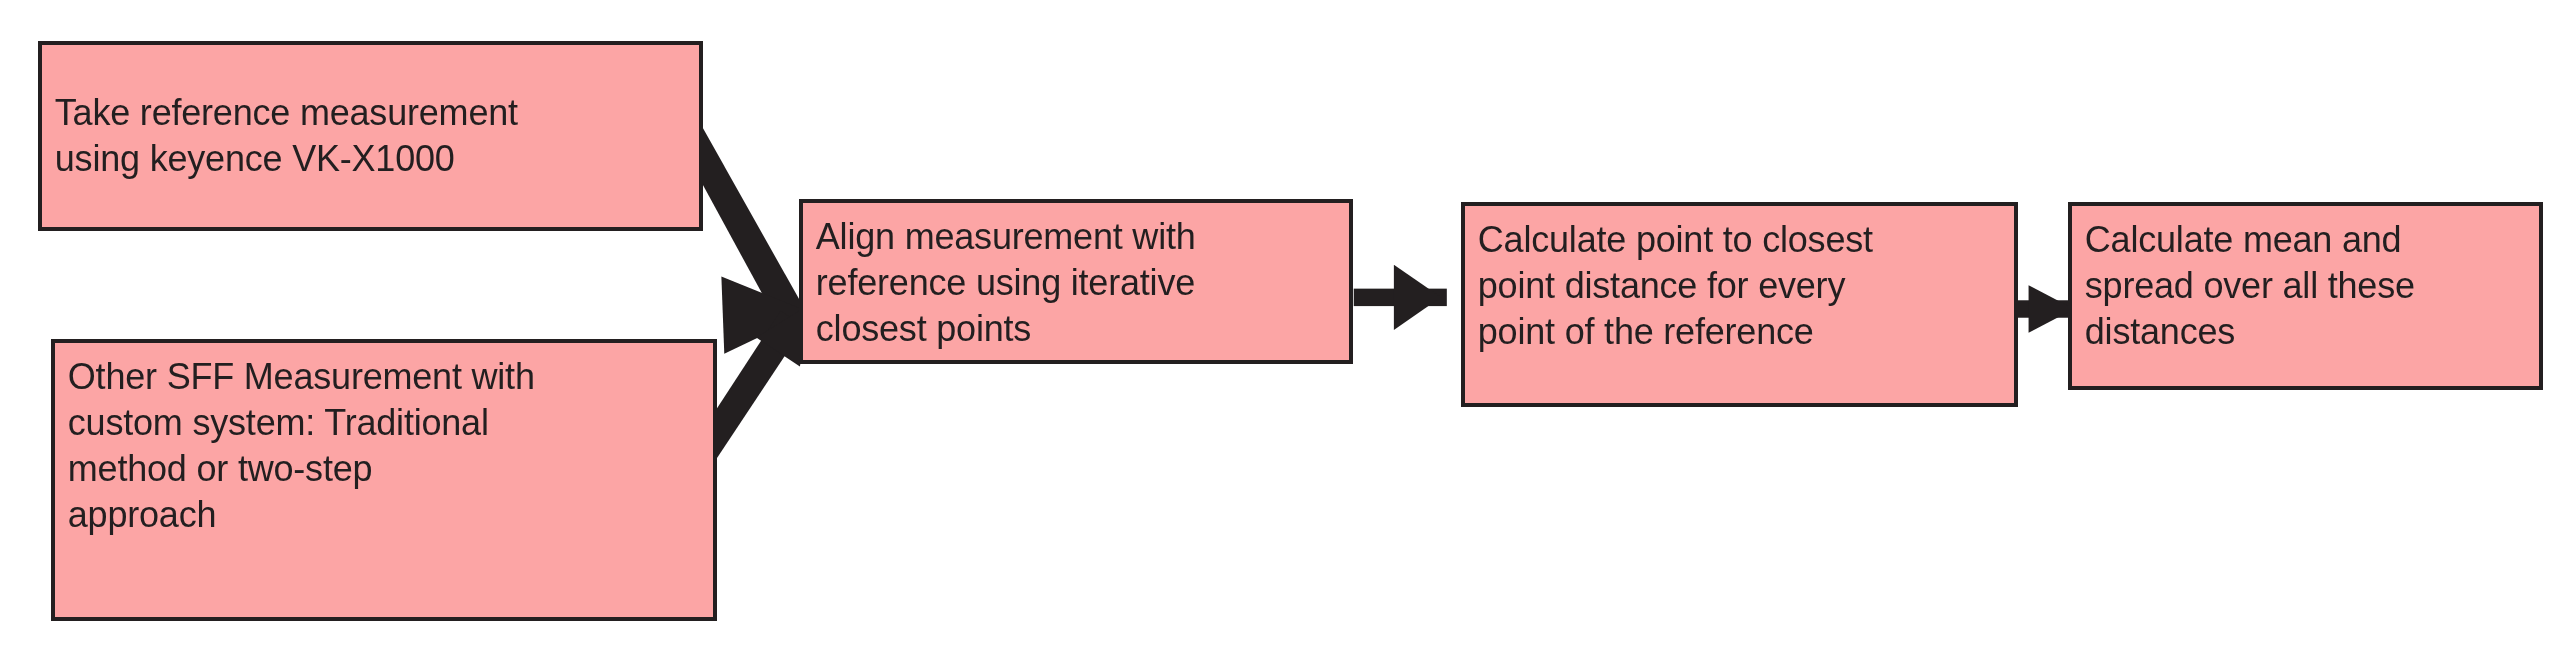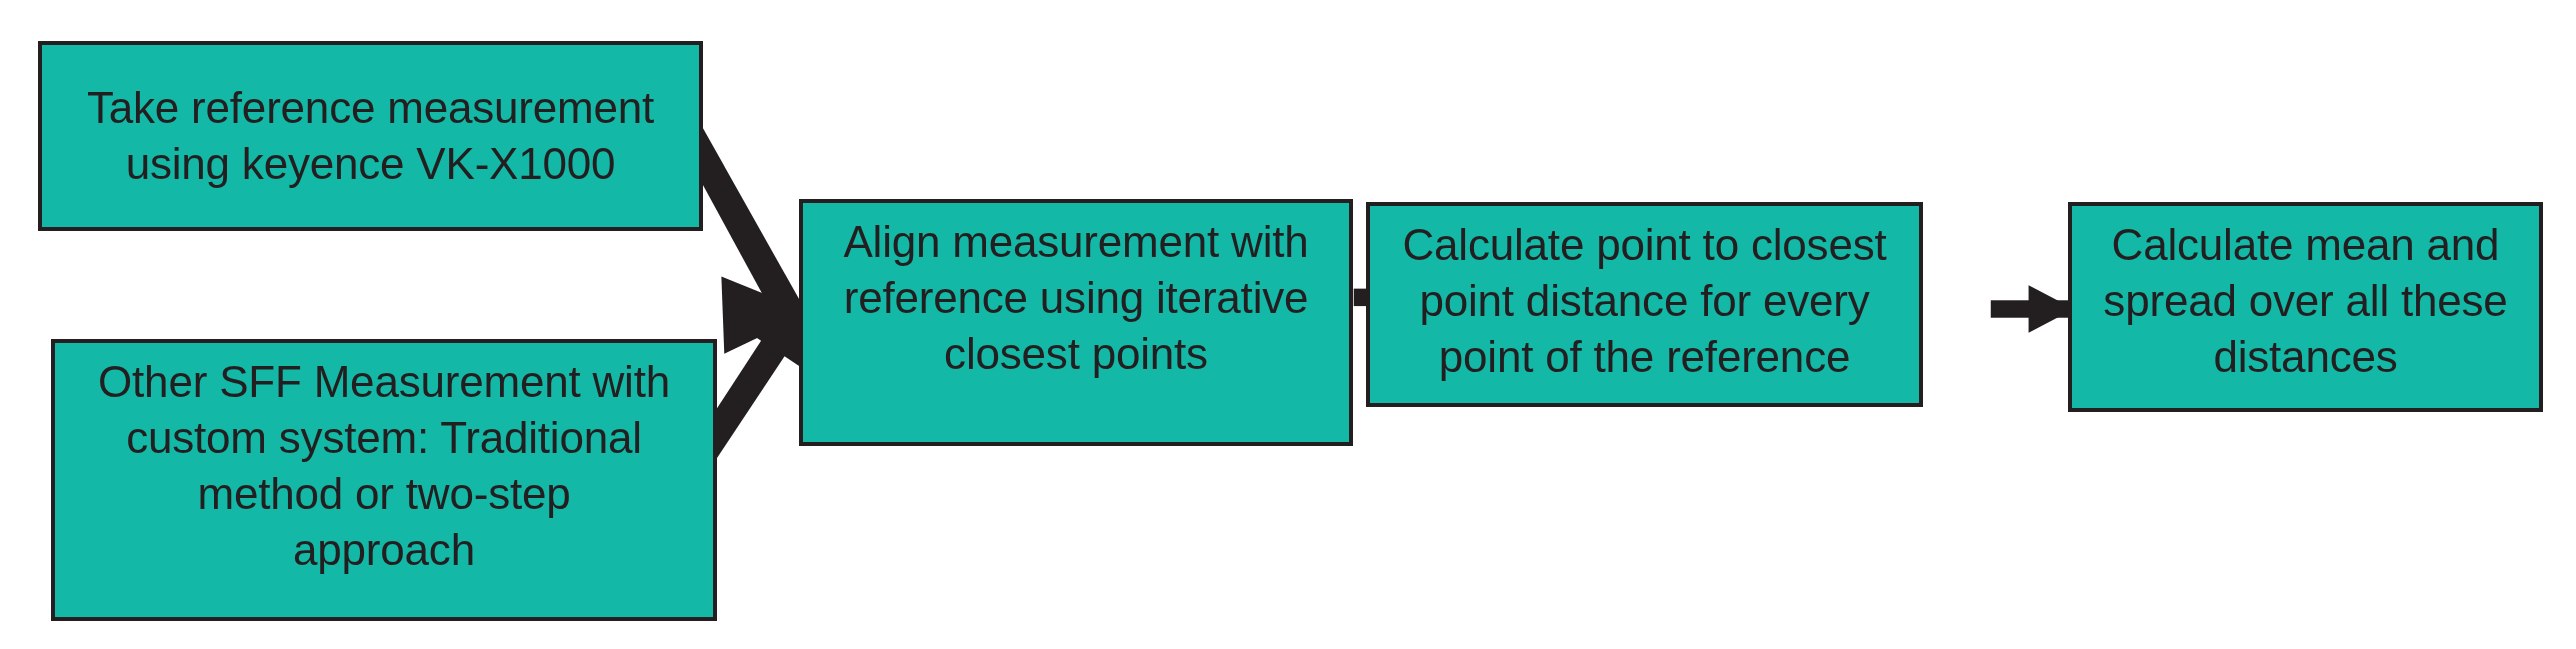--- a/index.html
+++ b/index.html
@@ -11,33 +11,32 @@
     position: relative;
     width: 2576px;
     height: 650px;
     background: #ffffff;
     overflow: hidden;
     font-family: "Liberation Sans", sans-serif;
   }
   .flow-box {
     position: absolute;
     box-sizing: border-box;
-    background: #14b8a6;
+    background: #fca5a5;
     border: 4.1px solid #231F20;
     color: #231F20;
     display: flex;
     flex-direction: column;
     justify-content: center;
-    font-size: 44px;
+    font-size: 36px;
     line-height: 1.28;
     letter-spacing: -0.2px;
     padding: 0 12.8px;
     white-space: pre-line;
     overflow: hidden;
-    text-align: center;
   }
   .flow-box.top-align {
     justify-content: flex-start;
     padding-top: 10.5px;
   }
   .edge-layer {
     position: absolute;
     left: 0;
     top: 0;
     width: 2576px;
@@ -74,26 +73,26 @@
   </svg>
 
   <div class="flow-box" style="left:38px; top:41px; width:665px; height:190px;">Take reference measurement
 using keyence VK-X1000</div>
 
   <div class="flow-box top-align" style="left:51px; top:339px; width:666px; height:282px;">Other SFF Measurement with
 custom system: Traditional
 method or two-step
 approach</div>
 
-  <div class="flow-box top-align" style="left:799px; top:199px; width:554px; height:247px;">Align measurement with
+  <div class="flow-box top-align" style="left:799px; top:199px; width:554px; height:165px;">Align measurement with
 reference using iterative
 closest points</div>
 
-  <div class="flow-box top-align" style="left:1366px; top:202px; width:557px; height:205px;">Calculate point to closest
+  <div class="flow-box top-align" style="left:1461px; top:202px; width:557px; height:205px;">Calculate point to closest
 point distance for every
 point of the reference</div>
 
-  <div class="flow-box top-align" style="left:2068px; top:202px; width:475px; height:210px;">Calculate mean and
+  <div class="flow-box top-align" style="left:2068px; top:202px; width:475px; height:188px;">Calculate mean and
 spread over all these
 distances</div>
 
 </div>
 
 
 </body></html>

